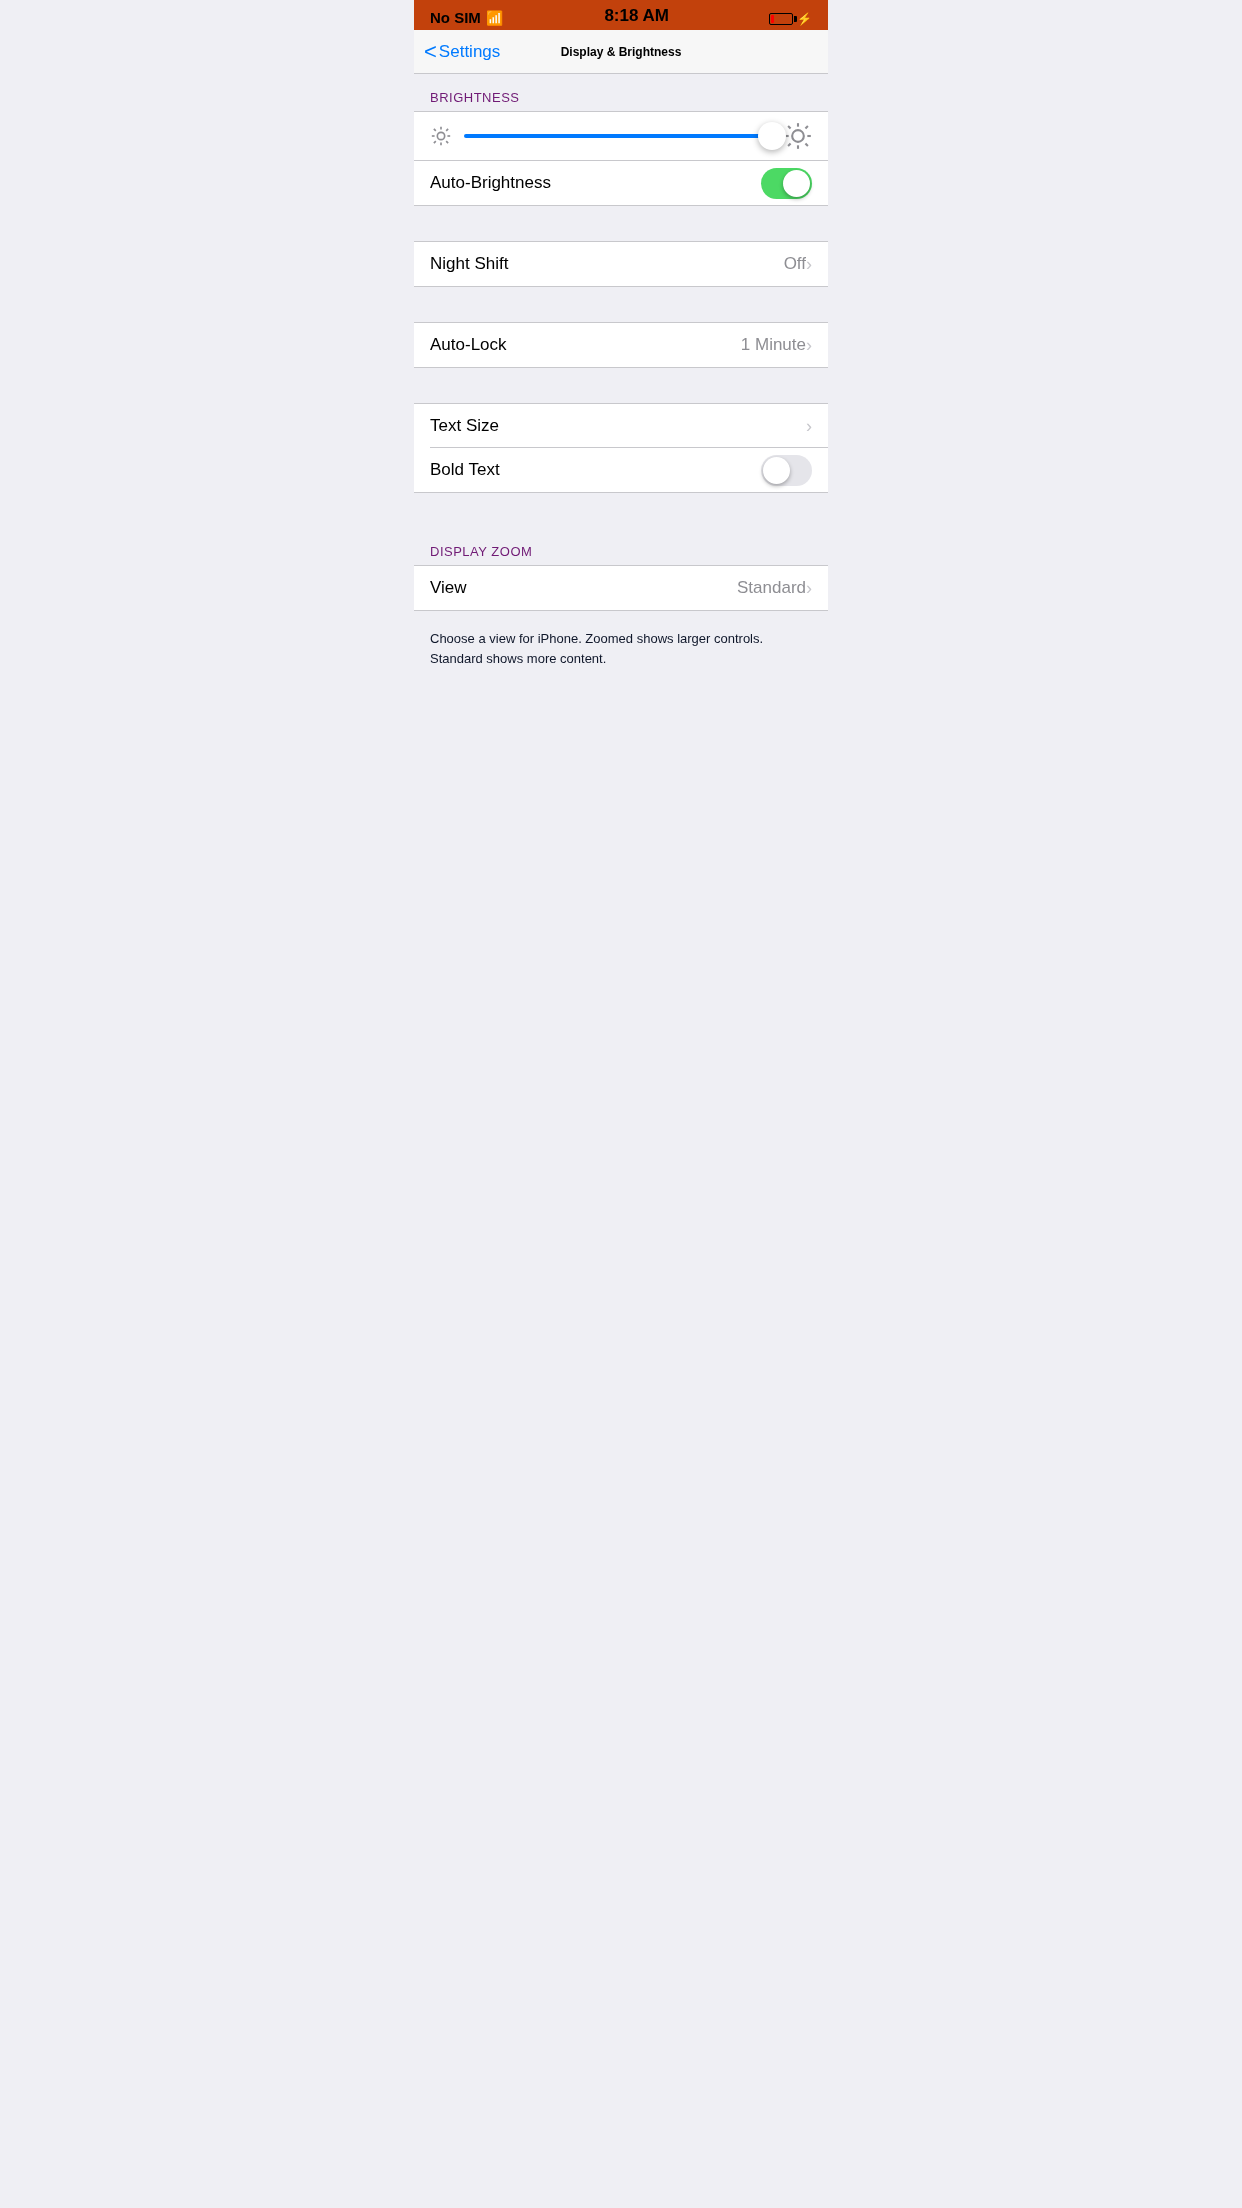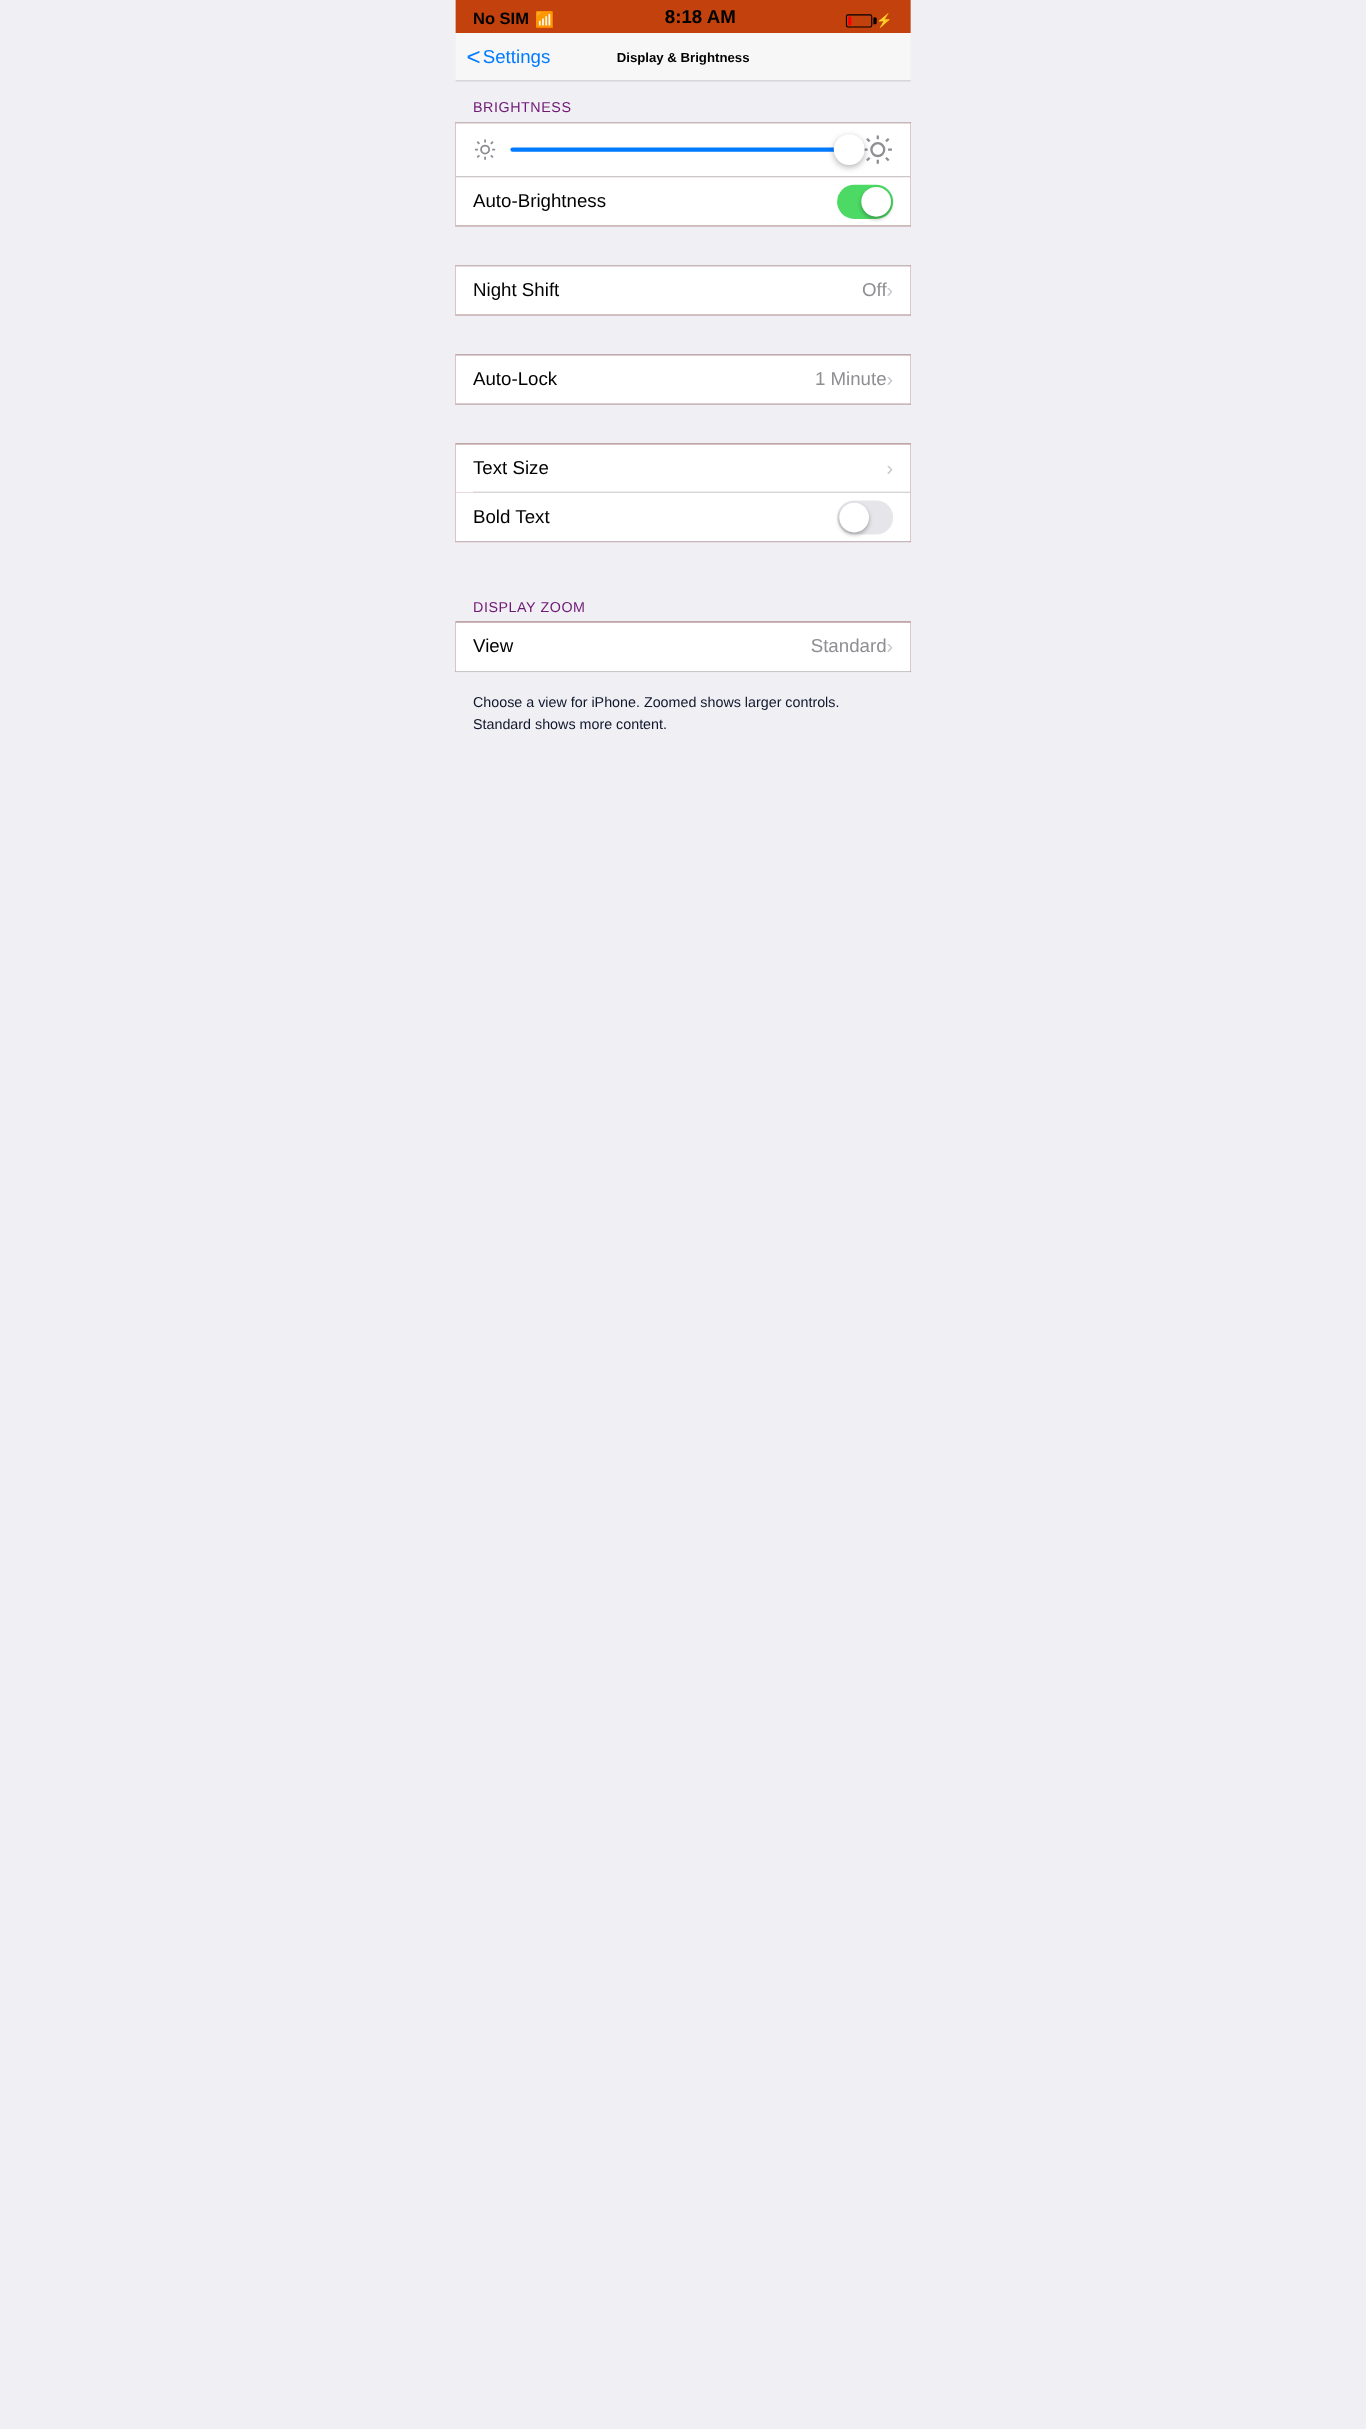--- a/index.html
+++ b/index.html
@@ -94,21 +94,21 @@
       padding: 16px 16px 6px;
       font-size: 13px;
       color: #701a75;
       text-transform: uppercase;
       letter-spacing: 0.5px;
       background: #efeff4;
     }
 
     
     .settings-group {
-      background: #7f1d1d;
+      background: #c4b5fd;
       border-top: 1px solid #c8c8cc;
       border-bottom: 1px solid #c8c8cc;
     }
 
     .settings-row {
       display: flex;
       align-items: center;
       justify-content: space-between;
       padding: 0 16px;
       min-height: 44px;

